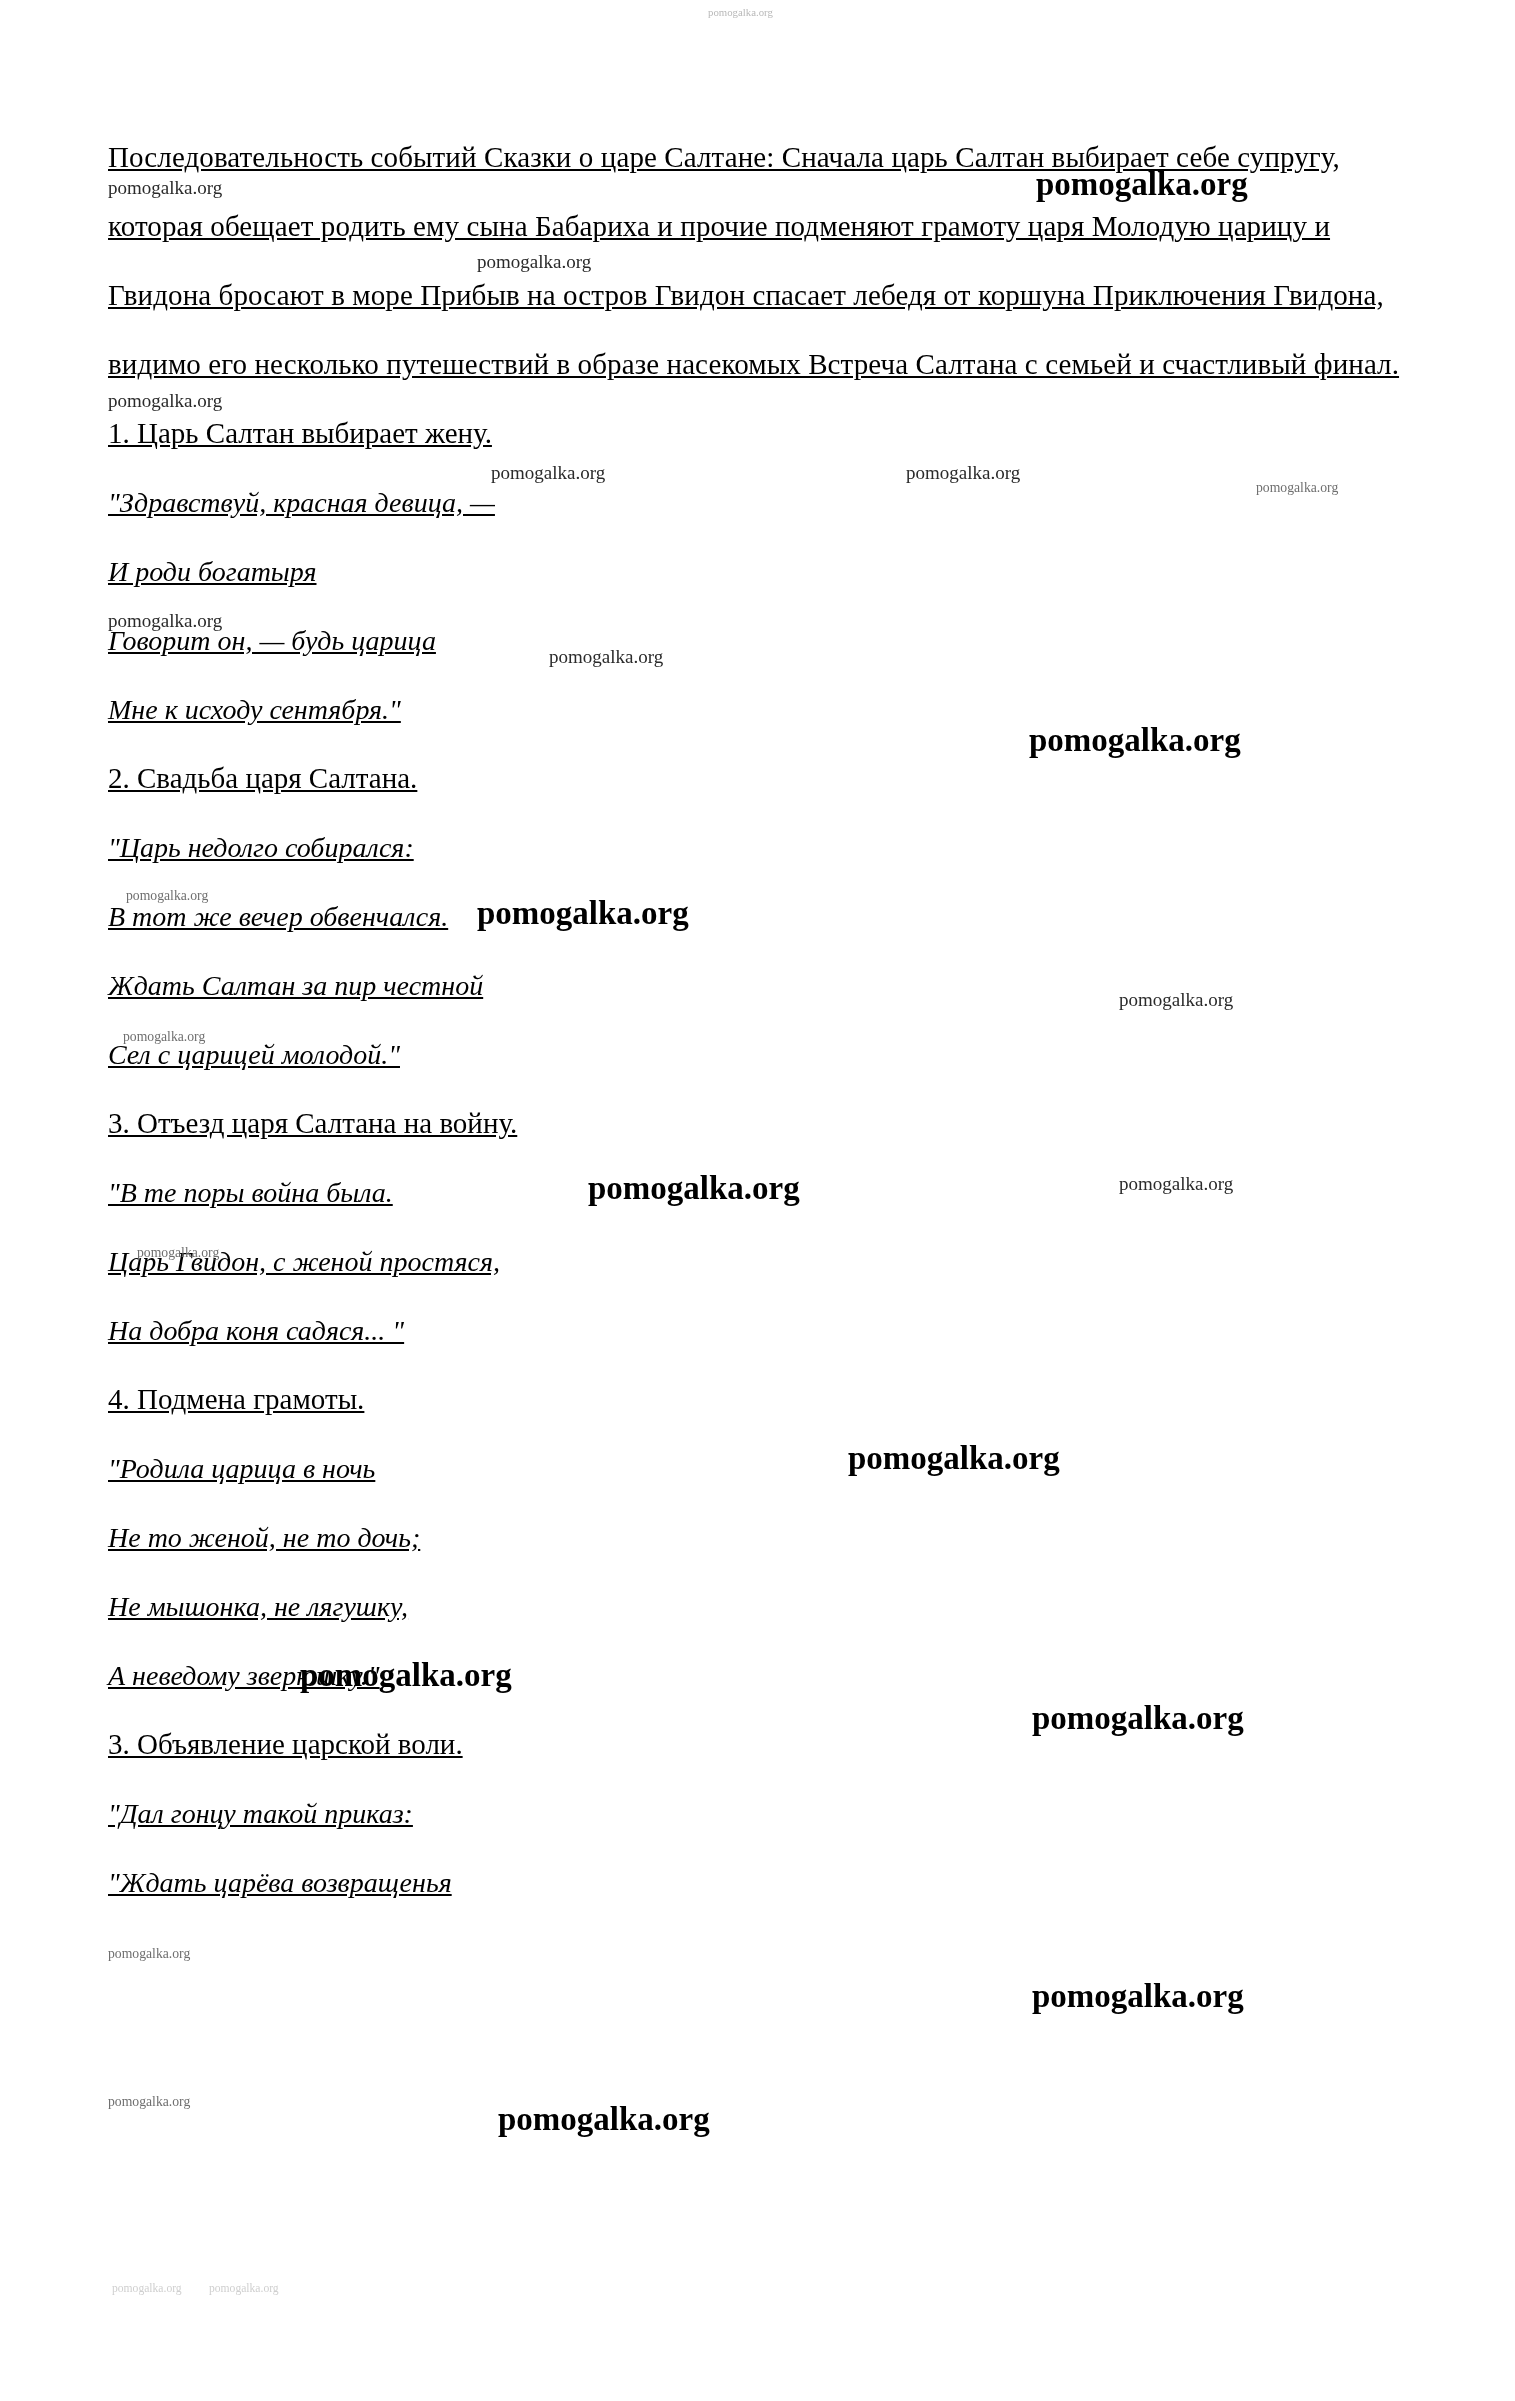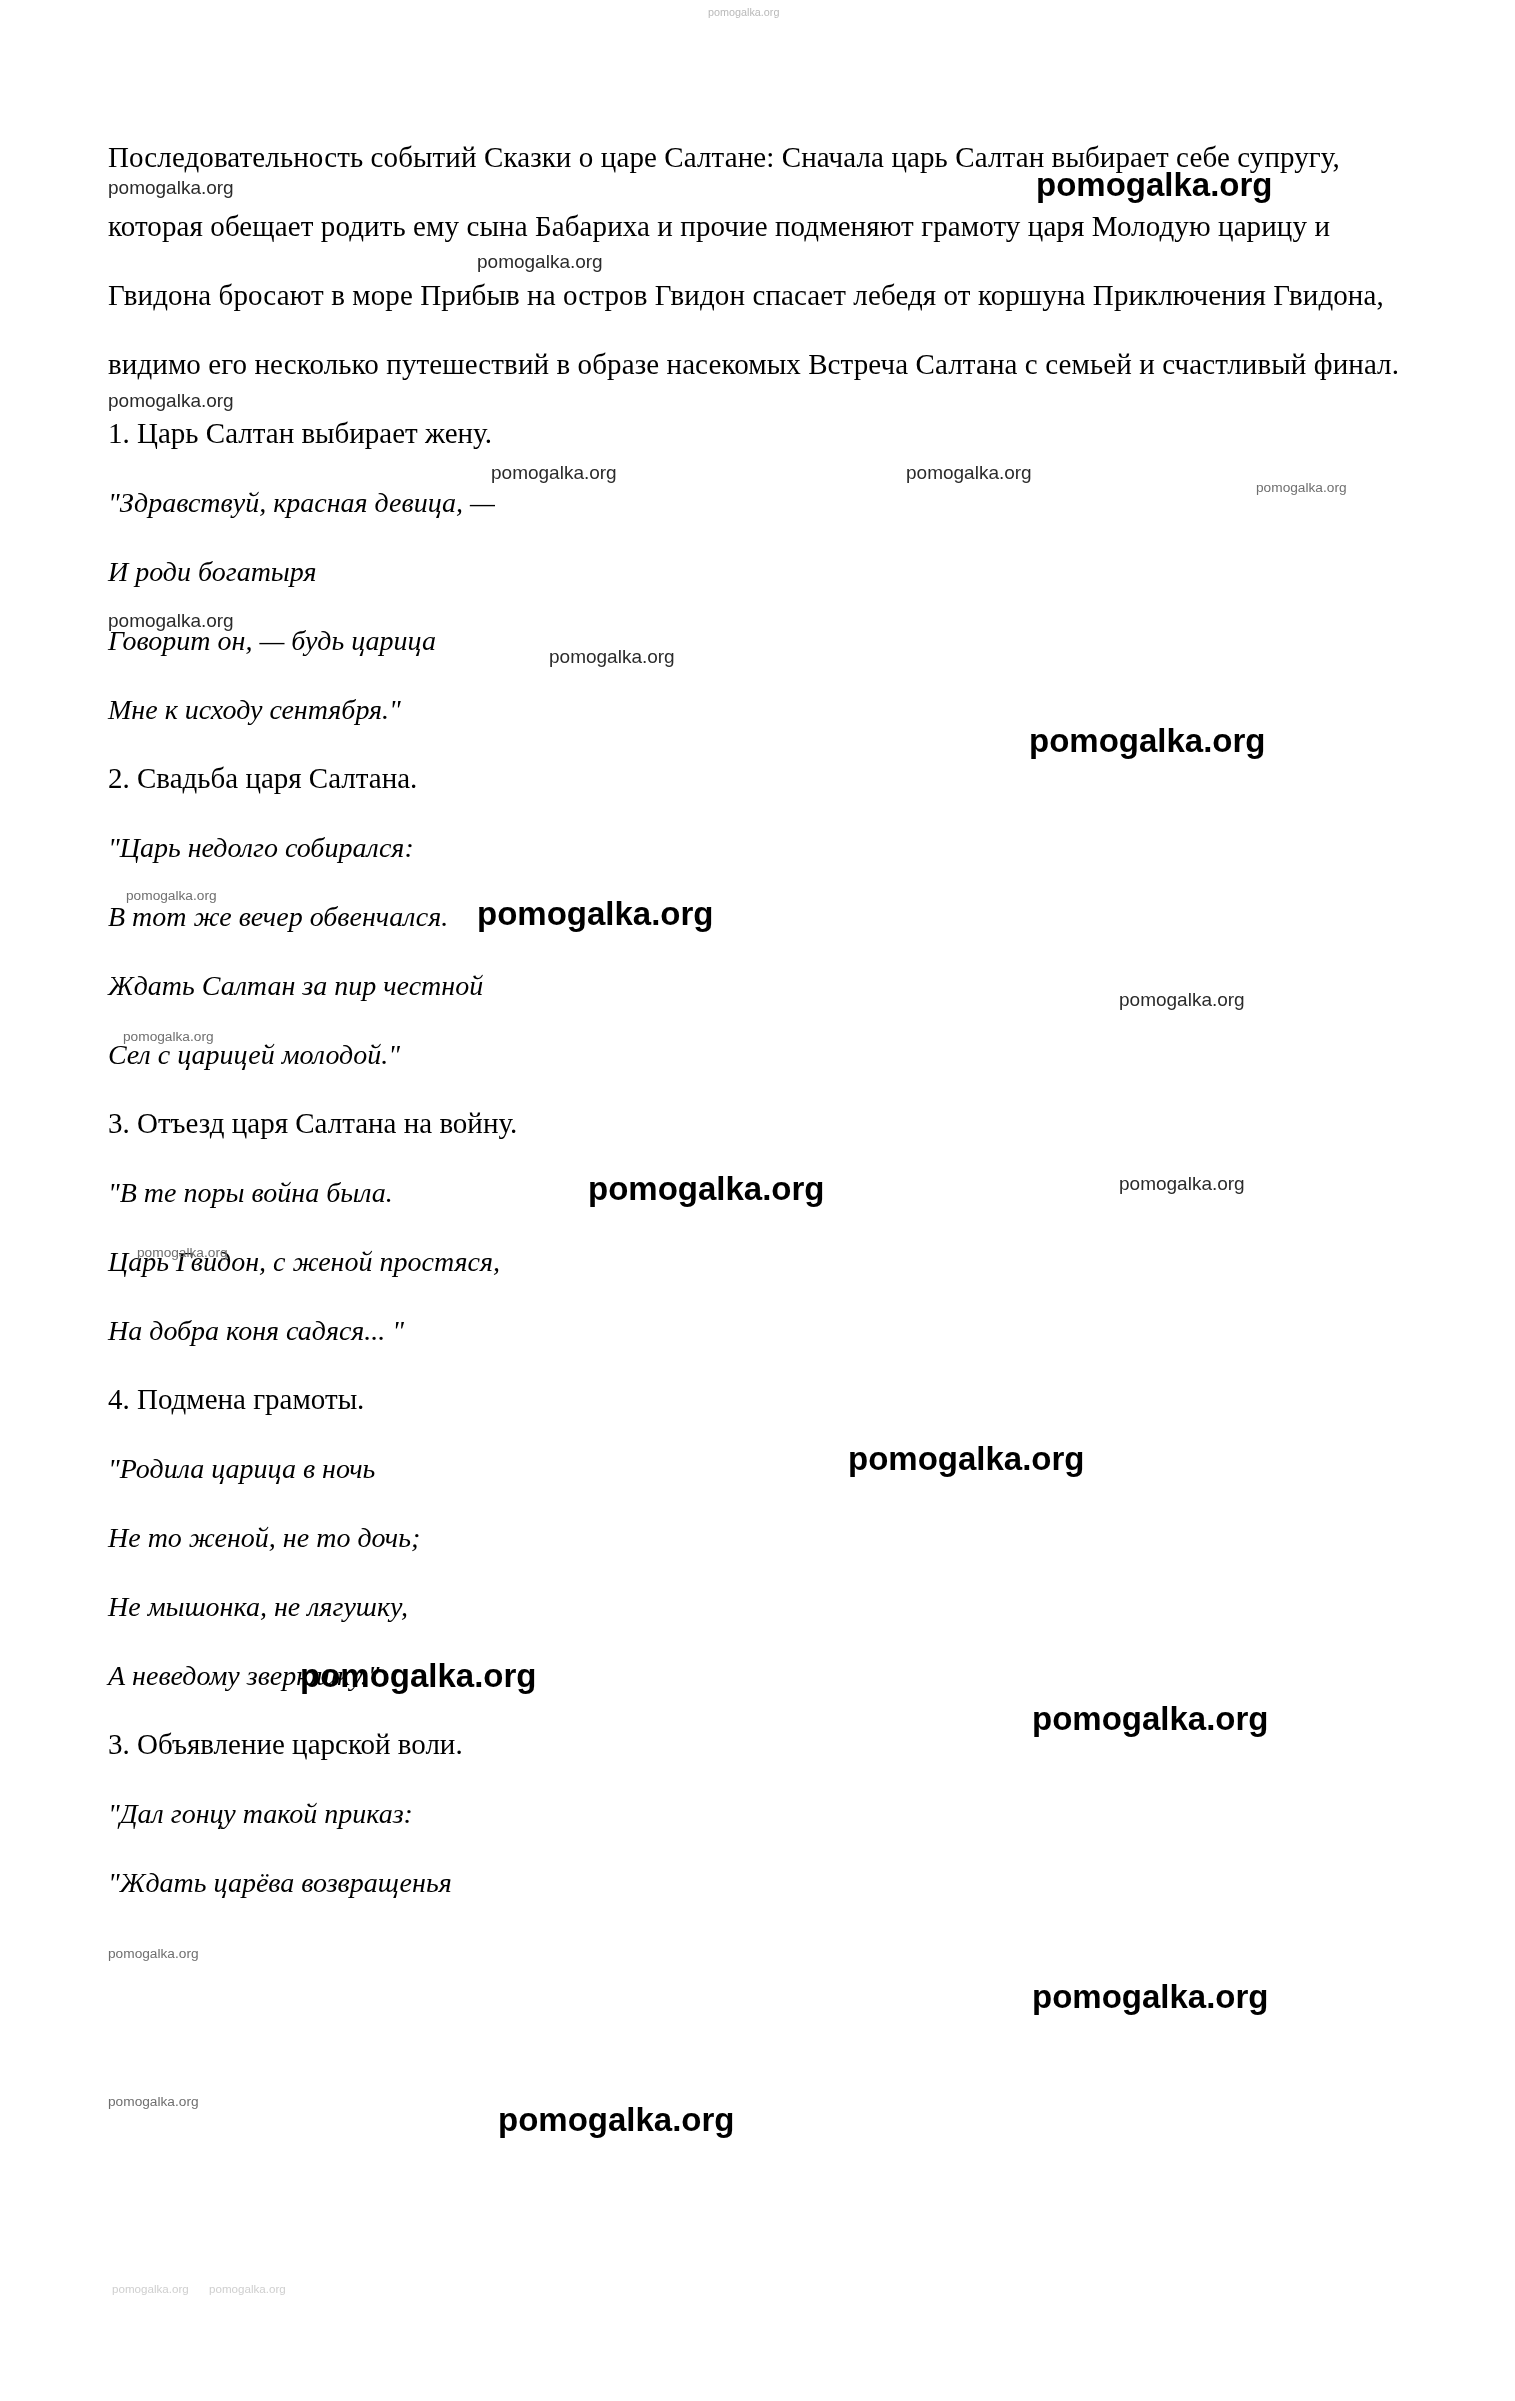--- a/index.html
+++ b/index.html
@@ -44,26 +44,26 @@
     margin-top: 8.7px;
   }
 
   .verse {
     font-size: 28px;
     line-height: 69px;
     font-style: italic;
     font-family: "Liberation Serif", serif;
   }
 
-  .block { margin: 0; padding: 0; }
+  .block { margin: 0; padding: 0; text-decoration: underline; }
 
   
   .wm {
     position: absolute;
-    font-family: Liberation Sans, sans-serif;
+    font-family: Liberation Serif, serif;
     color: #111111;
     white-space: nowrap;
     pointer-events: none;
     user-select: none;
   }
   .wm-big {
     font-weight: bold;
     font-size: 33px;
     color: #000000;
   }

